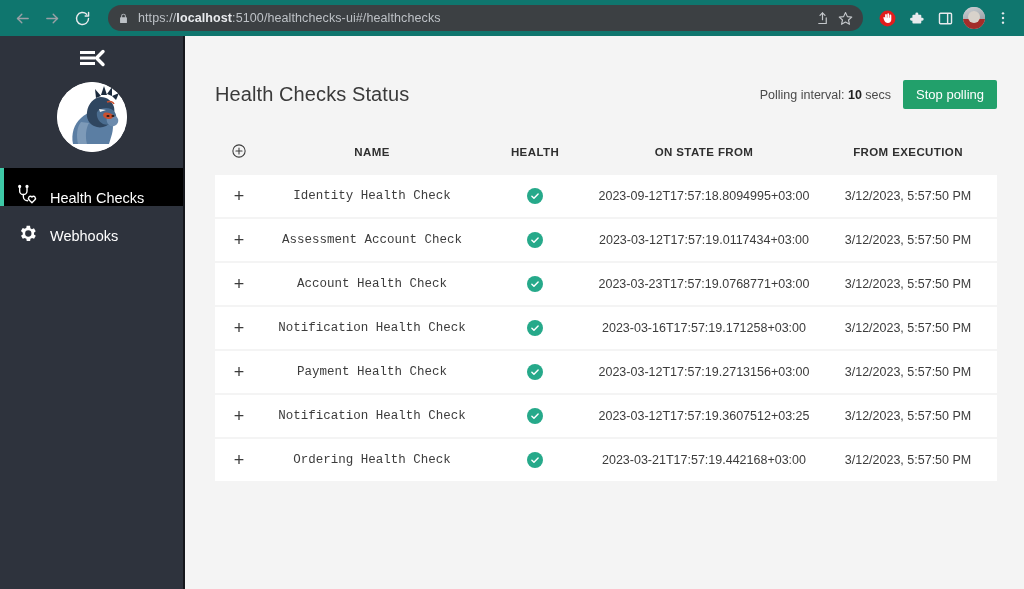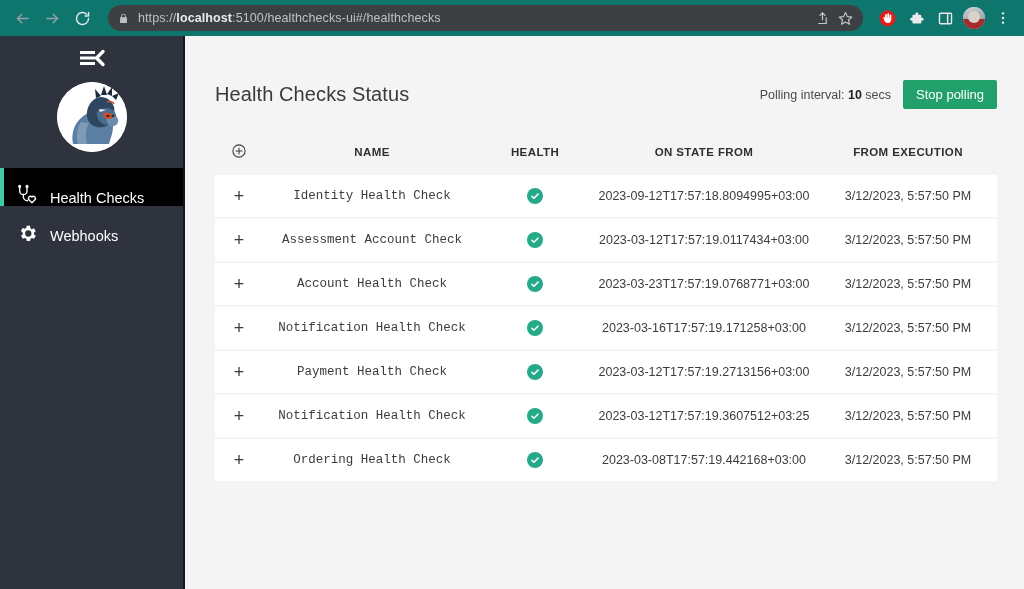--- a/index.html
+++ b/index.html
@@ -519,19 +519,19 @@
             <td>3/12/2023, 5:57:50 PM</td>
           </tr>
           <tr>
             <td class="cell-toggle"><span class="toggle-plus">+</span></td>
             <td class="cell-name">Ordering Health Check</td>
             <td><span class="health-dot">
                 <svg width="10" height="10" viewBox="0 0 24 24" fill="none" stroke="#ffffff" stroke-width="3.4" stroke-linecap="round" stroke-linejoin="round">
                   <polyline points="4.5 12.5 9.5 17.5 19.5 7"></polyline>
                 </svg>
               </span></td>
-            <td>2023-03-08T17:57:19.442168+03:00</td>
+            <td>2023-03-21T17:57:19.442168+03:00</td>
             <td>3/12/2023, 5:57:50 PM</td>
           </tr>
         </tbody>
     </table>
   </div>
 </div>
 
 </body></html>

